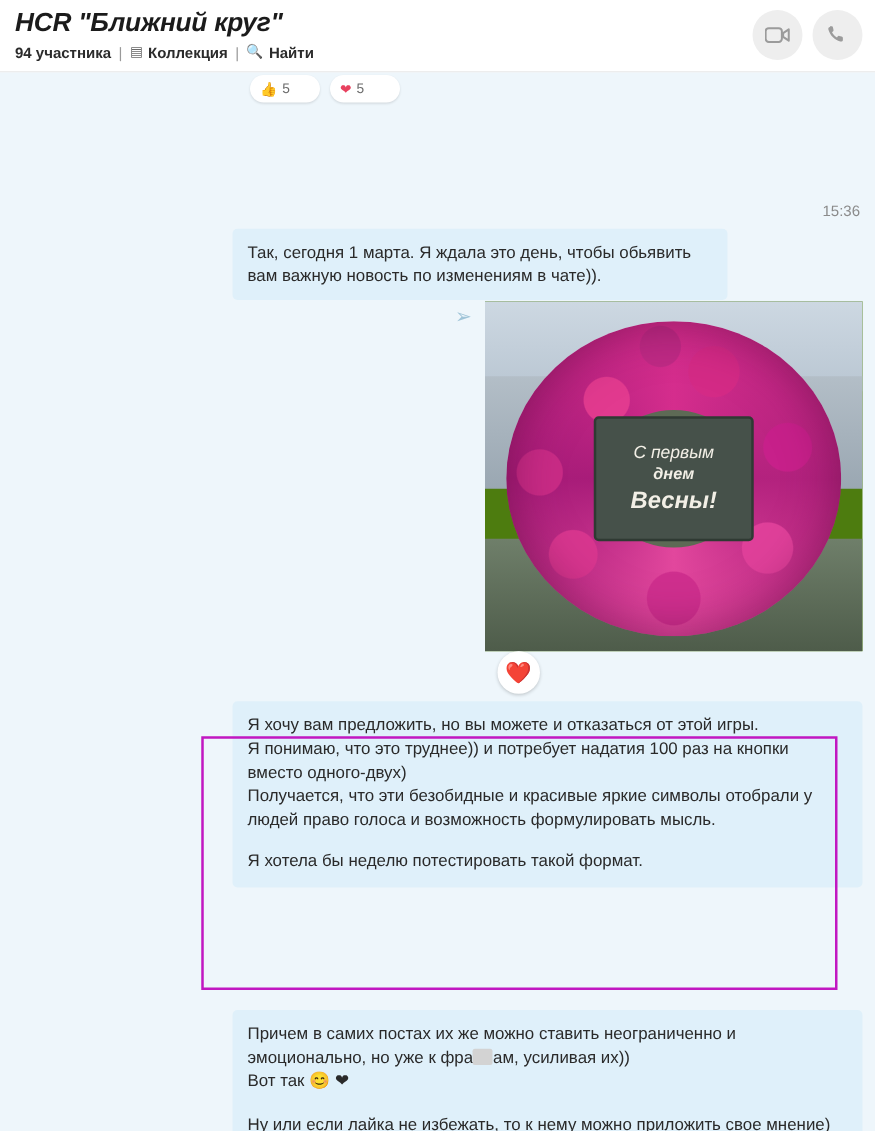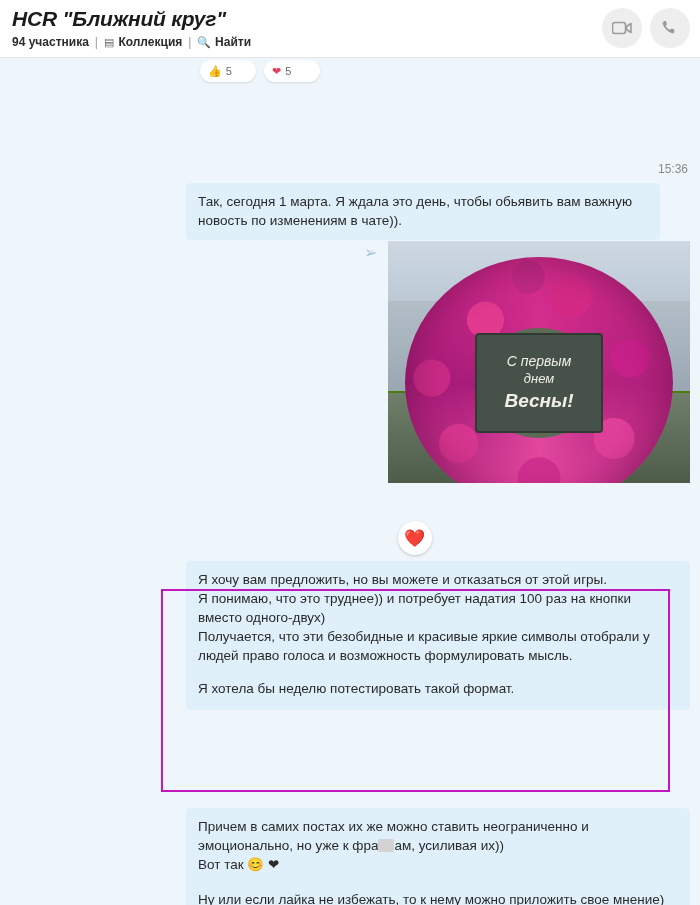--- a/index.html
+++ b/index.html
@@ -136,39 +136,39 @@
     color: #2a2a2a;
     font-size: 13.5px;
     line-height: 19px;
     border-radius: 4px;
     box-sizing: border-box;
   }
 
   #bubble-1 {
     left: 186px;
     top: 125px;
-    width: 474px;
+    width: 396px;
     padding: 9px 12px 10px 12px;
   }
 
   .send-arrow {
     position: absolute;
     left: 364px;
     top: 185px;
     color: #9fc4d8;
     font-size: 16px;
   }
 
   
   .photo-msg {
     position: absolute;
     left: 388px;
     top: 183px;
     width: 302px;
-    height: 242px;
+    height: 280px;
     overflow: hidden;
     background: #4d7c0f;
   }
   .photo-sky {
     position: absolute;
     left: 0; top: 0; width: 100%; height: 72px;
     background: linear-gradient(#cdd8e2, #b9c6d2);
   }
   .photo-wall {
     position: absolute;
@@ -221,21 +221,21 @@
     border-radius: 4px;
     display: flex;
     flex-direction: column;
     align-items: center;
     justify-content: center;
     color: #f2efe6;
     text-align: center;
     line-height: 1.25;
   }
   .sign .l1 { font-size: 14px; font-style: italic; }
-  .sign .l2 { font-size: 13px; font-style: italic; }
+  .sign .l2 { font-size: 13px; font-style: italic; font-weight: bold; }
   .sign .l3 { font-size: 19px; font-style: italic; font-weight: bold; margin-top: 2px;}
 
   .photo-reaction {
     position: absolute;
     left: 398px;
     top: 463px;
     width: 34px;
     height: 34px;
     border-radius: 50%;
     background: #ffffff;

